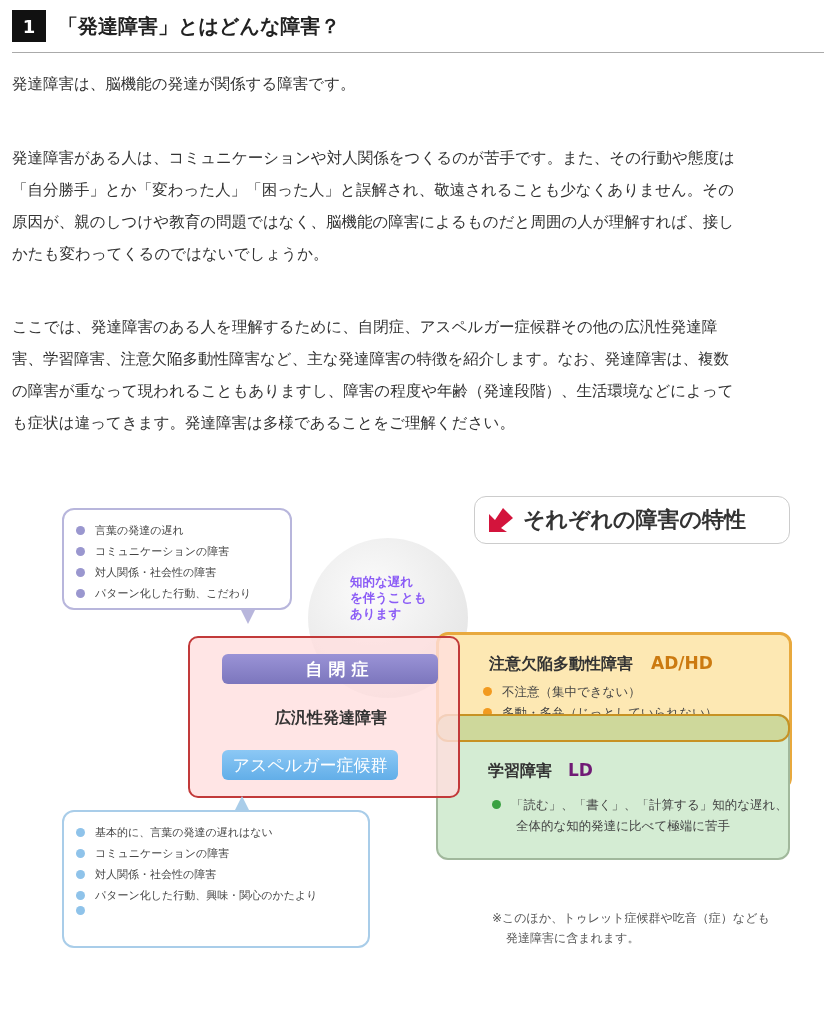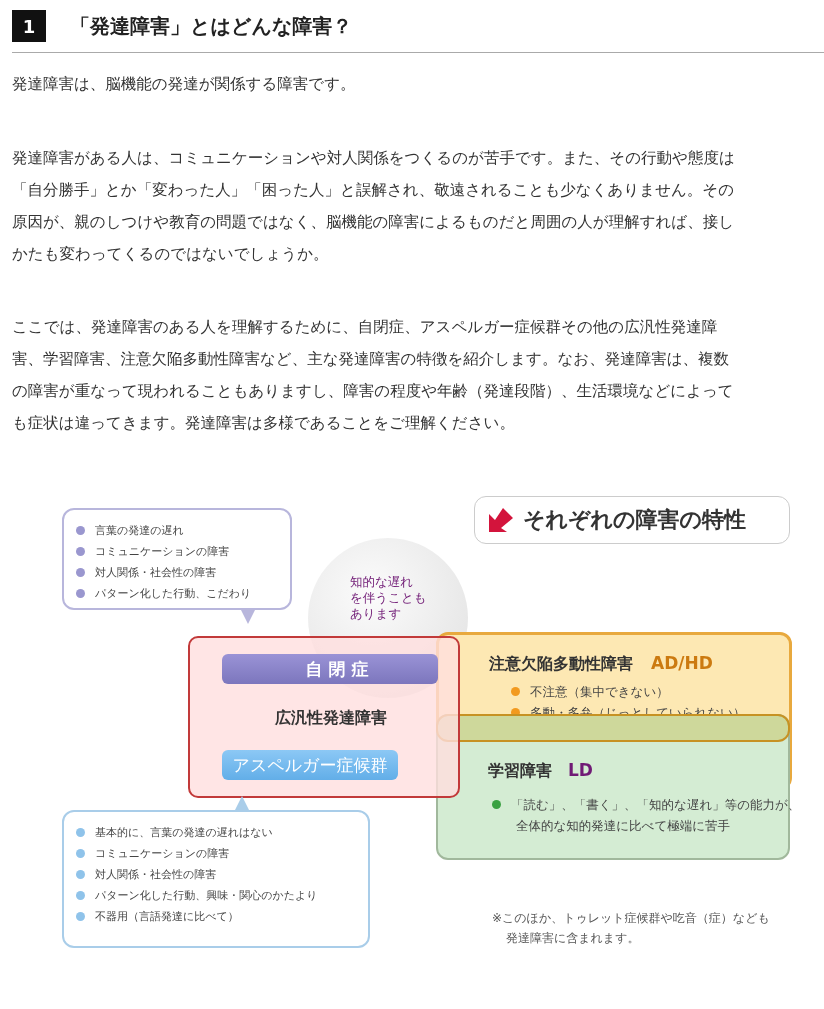--- a/index.html
+++ b/index.html
@@ -1,21 +1,21 @@
 <!DOCTYPE html>
 <html><head>
   <meta charset="utf-8">
   <style>
     html, body { margin: 0; padding: 0; background: #ffffff; }
     body { width: 824px; height: 1009px; overflow: hidden; position: relative;
            font-family: "DejaVu Sans", "Liberation Sans", sans-serif; color: #222; }
     .heading { position: absolute; left: 12px; top: 10px; height: 32px; display: flex; align-items: center; }
     .heading .num { width: 34px; height: 32px; background: #111; color: #fff; font-weight: bold;
                     font-size: 18px; display: flex; align-items: center; justify-content: center; }
-    .heading .title { margin-left: 24px; font-size: 20px; font-weight: bold; color: #222; white-space: nowrap; }
+    .heading .title { margin-left: 12px; font-size: 20px; font-weight: bold; color: #222; white-space: nowrap; }
     .rule { position: absolute; left: 12px; top: 52px; width: 812px; height: 1px; background: #aaa; }
     .para { position: absolute; left: 12px; width: 900px; font-size: 15.5px; line-height: 32px; color: #333;
             white-space: nowrap; }
     .p1 { top: 68px; }
     .p2 { top: 142px; }
     .p3 { top: 311px; }
 
     .diagram { position: absolute; left: 0; top: 470px; width: 824px; height: 500px; }
     .callout-top { position: absolute; left: 62px; top: 38px; width: 226px; height: 98px;
                    border: 2px solid #b8b6dc; border-radius: 12px; background: #fff; }
@@ -28,35 +28,35 @@
     .blist { list-style: none; margin: 0; padding: 10px 0 0 12px; }
     .blist li { font-size: 11px; line-height: 21px; color: #444; display: flex; align-items: center; white-space: nowrap; }
     .dot { display: inline-block; width: 9px; height: 9px; border-radius: 50%; margin-right: 10px; flex: 0 0 auto; }
     .dot.purple { background: #9a97cf; }
     .dot.blue { background: #8fc3ea; }
     .dot.orange { background: #f29a1f; }
     .dot.green { background: #3aa142; }
 
     .circle { position: absolute; left: 308px; top: 68px; width: 160px; height: 160px; border-radius: 50%;
               background: radial-gradient(circle at 40% 35%, #fbfbfb, #dcdcdc); opacity: 0.9; }
-    .circle-text { position: absolute; left: 350px; top: 104px; font-size: 12.5px; font-weight: normal;
-                   line-height: 16px; color: #701a75; }
+    .circle-text { position: absolute; left: 350px; top: 104px; font-size: 12.5px; font-weight: bold;
+                   line-height: 16px; color: #8b5cf6; }
     .circle-text div { white-space: nowrap; }
 
     .title-box { position: absolute; left: 474px; top: 26px; width: 314px; height: 46px;
                  border: 1px solid #ccc; border-radius: 12px; background: #fff;
                  display: flex; align-items: center; }
     .title-box .arrow { margin-left: 12px; width: 28px; height: 28px; }
     .title-box .txt { margin-left: 8px; font-size: 22px; font-weight: bold; color: #333; white-space: nowrap; }
 
     .adhd { position: absolute; left: 436px; top: 114px; width: 350px; height: 152px;
             background: #fde8b3; border: 3px solid #e8a93e; border-radius: 12px; margin-top: 48px; }
     .adhd .head { position: absolute; left: 50px; top: 18px; font-size: 16px; font-weight: bold; color: #333; white-space: nowrap; }
     .adhd .head .en { color: #cc7a10; margin-left: 18px; font-size: 17px; }
-    .adhd .blist { position: absolute; left: 60px; top: 36px; text-align: center; }
+    .adhd .blist { position: absolute; left: 32px; top: 36px; text-align: center; }
     .adhd .blist li { font-size: 12.5px; line-height: 21px; }
 
     .ld { position: absolute; left: 436px; top: 244px; width: 350px; height: 142px;
           background: #d4ecd3; border: 2px solid #a1b89c; border-radius: 12px; }
     .ld .head { position: absolute; left: 50px; top: 44px; font-size: 16px; font-weight: bold; color: #333; white-space: nowrap; }
     .ld .head .en { color: #701a75; margin-left: 16px; font-size: 17px; }
     .ld .desc { position: absolute; left: 54px; top: 78px; font-size: 12.5px; line-height: 21px; color: #444; }
     .ld .desc .row { display: flex; align-items: center; white-space: nowrap; }
     .ld .desc .row2 { padding-left: 24px; white-space: nowrap; }
     .overlap { position: absolute; left: 436px; top: 244px; width: 350px; height: 24px;
@@ -155,21 +155,21 @@
     </ul>
   </div>
 
   <div class="ld">
     <div class="head">
       <span>学習障害</span><span class="en">LD</span>
     </div>
     <div class="desc">
       <div class="row">
           <span class="dot green"></span>
-          <span>「読む」、「書く」、「知的な遅れ」等の能力が、</span>
+          <span>「読む」、「書く」、「計算する」知的な遅れ、</span>
         </div>
       <div class="row2">全体的な知的発達に比べて極端に苦手</div>
     </div>
   </div>
   <div class="overlap"></div>
 
   <div class="pdd">
     <div class="autism">自閉症</div>
     <div class="label">広汎性発達障害</div>
     <div class="asperger">アスペルガー症候群</div>
@@ -195,21 +195,20 @@
       <li>
           <span class="dot blue"></span>
           <span>対人関係・社会性の障害</span>
         </li>
       <li>
           <span class="dot blue"></span>
           <span>パターン化した行動、興味・関心のかたより</span>
         </li>
       <li>
           <span class="dot blue"></span>
-          <span>不器用（言語発達に比べて）</span>
         </li>
     </ul>
   </div>
 
   <div class="note">
     <div>※このほか、トゥレット症候群や吃音（症）なども</div>
     <div class="l2">発達障害に含まれます。</div>
   </div>
 </div>
 

